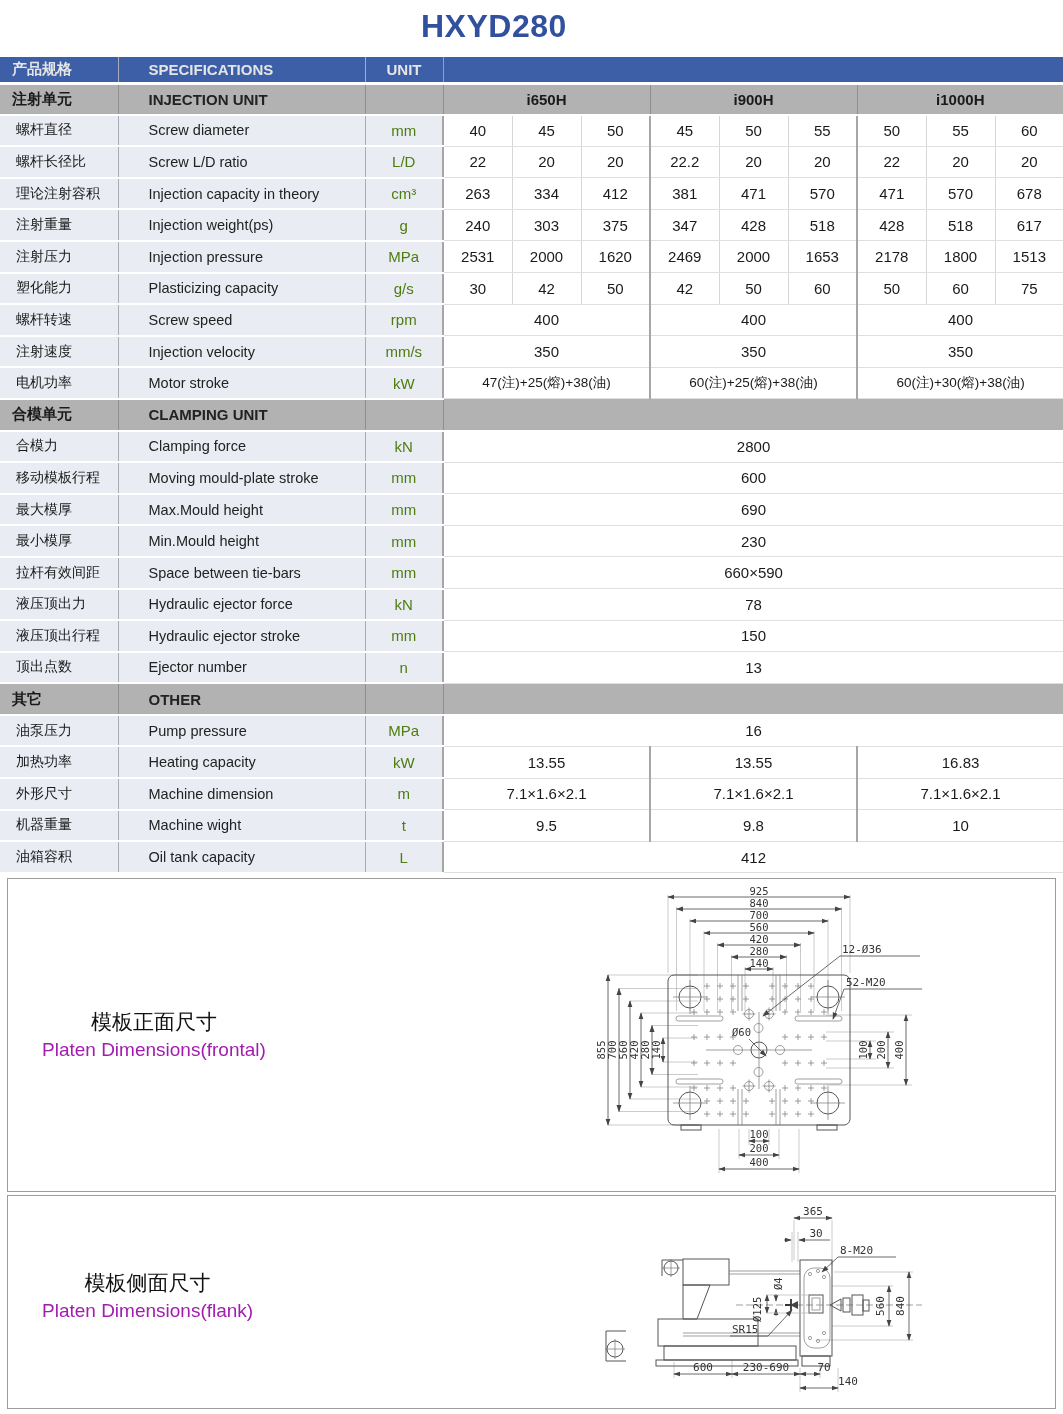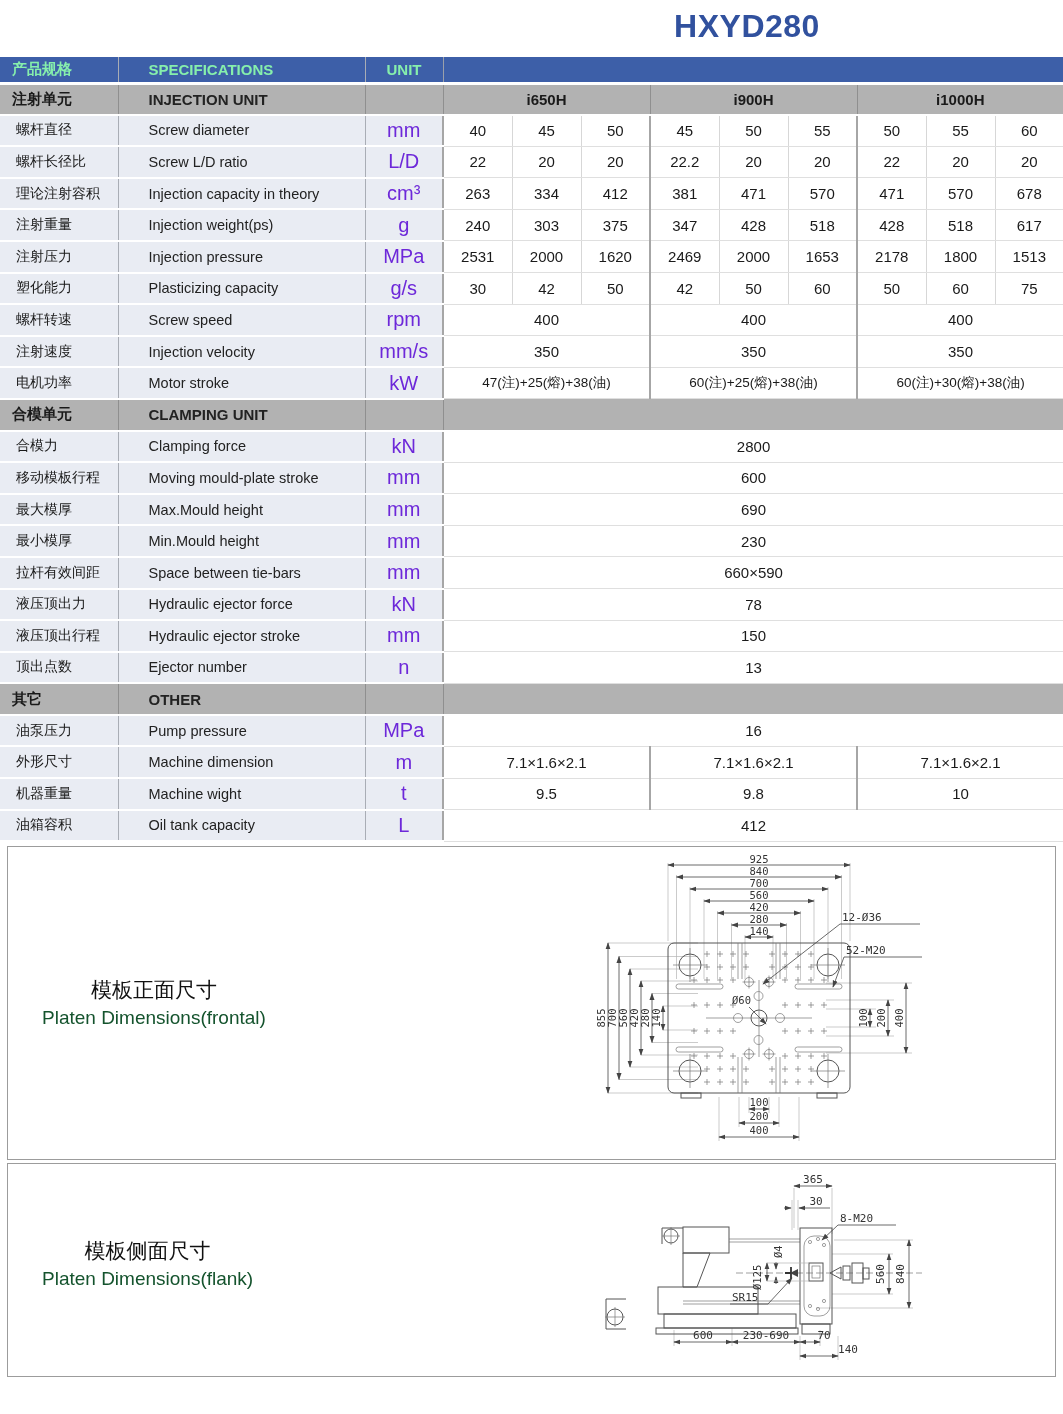--- a/index.html
+++ b/index.html
@@ -1,56 +1,56 @@
 <!DOCTYPE html>
 <html style="--accent_blue: #31519e; --header_blue: #3d5fa8; --section_gray: #b2b2b2; --label_bg: #e9ecf3;"><head>
 <meta charset="utf-8">
 <style>
   html,body{margin:0;padding:0;background:#fff;}
   .page{position:relative;width:1063px;height:1414px;background:#fff;
         font-family:"Liberation Sans","DejaVu Sans",sans-serif;color:#1a1a1a;overflow:hidden;}
   
   .titlebar{height:57px;position:relative;}
-  .title{position:absolute;left:437px;width:620px;top:8px;text-align:center;
+  .title{position:absolute;left:421px;width:620px;top:8px;
          font-size:32px;font-weight:bold;letter-spacing:.5px;color:var(--accent_blue,#31519e);}
   
   table.spec{table-layout:fixed;border-collapse:collapse;width:1063px;}
   col.cc1{width:118px}col.cc2{width:247px}col.cc3{width:78px}
   col.cv{width:69px}col.cvl{width:68px}
   tr.hd{height:26px;}
-  tr.hd td{background:var(--header_blue,#3d5fa8);color:#86efac;font-size:15px;font-weight:bold;
+  tr.hd td{background:var(--header_blue,#3d5fa8);color:#e5e5e5;font-size:15px;font-weight:bold;
            border-bottom:3px solid #fff;}
   tr.hd .c1{padding-left:12px;}
   tr.hd .c2{padding-left:30px;}
   tr.hd .c3{text-align:center;}
   tr.sec{height:31.6px;margin-top:12px;}
   tr.sec td{background:var(--section_gray,#b2b2b2);font-weight:bold;font-size:15px;
             border-bottom:2px solid #fff;border-right:1px solid #8f8f8f;}
   tr.sec td:last-child{border-right:none;}
   tr.sec .c1{padding-left:12px;}
   tr.sec .c2{padding-left:30px;}
   tr.sec .mh{text-align:center;font-size:15px;}
   tr.dr{height:31.6px;}
   td.c1,td.c2,td.c3{background:var(--label_bg,#e9ecf3);border-bottom:2px solid #fff;
                     border-right:1px solid #a9adb5;}
   td.c1{padding-left:16px;font-size:14px;}
   td.c2{padding-left:30px;font-size:14.5px;color:#222;}
-  td.c3{text-align:center;font-size:20px;color:#6d28d9;border-right:1px solid #9aa0aa;}
+  td.c3{text-align:center;font-size:15px;color:#4d7c0f;border-right:1px solid #9aa0aa;}
   td.v{background:#fff;text-align:center;font-size:15px;
        border-bottom:1px solid #dfdfdf;border-right:1px solid #d7d7d7;}
   td.v:last-child{border-right:none;}
   td.gs{border-left:2px solid #a6a6a6;}
   td.sm{font-size:13.5px;}
   
   .figbox{position:relative;margin:0 7px;border:1px solid #9c9c9c;background:#fff;}
   .fb1{margin-top:4px;height:312px;}
   .fb2{margin-top:3px;height:212px;}
   .figlabel{position:absolute;left:34px;}
   .fl-cn{font-size:21px;color:#111;line-height:30px;text-align:center;}
-  .fl-en{font-size:19px;color:#14532d;line-height:26px;}
+  .fl-en{font-size:19px;color:#a21caf;line-height:26px;}
   .fb1 .figlabel{top:128px;}
   .fb2 .figlabel{top:72px;}
   .drawsvg{position:absolute;}
   
   .cadline{stroke:#555;stroke-width:1;fill:none;}
   .cadthin{stroke:#777;stroke-width:.7;fill:none;}
   .ext{stroke:#b5b5b5;stroke-width:.7;fill:none;}
   .dim{stroke:#444;stroke-width:.8;fill:none;}
   .dt{font-family:"DejaVu Sans Mono",monospace;font-size:10.5px;fill:#333;}
   .dt2{font-family:"DejaVu Sans Mono",monospace;font-size:11px;fill:#333;}
@@ -275,20 +275,28 @@
       <td class="c2">OTHER</td>
       <td></td>
       <td colspan="9"></td>
     </tr>
 
     <tr class="dr">
       <td class="c1">油泵压力</td>
       <td class="c2">Pump pressure</td>
       <td class="c3">MPa</td>
       <td class="v gs" colspan="9">16</td>
+    </tr>
+    <tr class="dr">
+      <td class="c1">加热功率</td>
+      <td class="c2">Heating capacity</td>
+      <td class="c3">kW</td>
+      <td class="v gs" colspan="3">13.55</td>
+      <td class="v gs" colspan="3">13.55</td>
+      <td class="v gs" colspan="3">16.83</td>
     </tr>
     <tr class="dr">
       <td class="c1">外形尺寸</td>
       <td class="c2">Machine dimension</td>
       <td class="c3">m</td>
       <td class="v gs" colspan="3">7.1×1.6×2.1</td>
       <td class="v gs" colspan="3">7.1×1.6×2.1</td>
       <td class="v gs" colspan="3">7.1×1.6×2.1</td>
     </tr>
     <tr class="dr">

